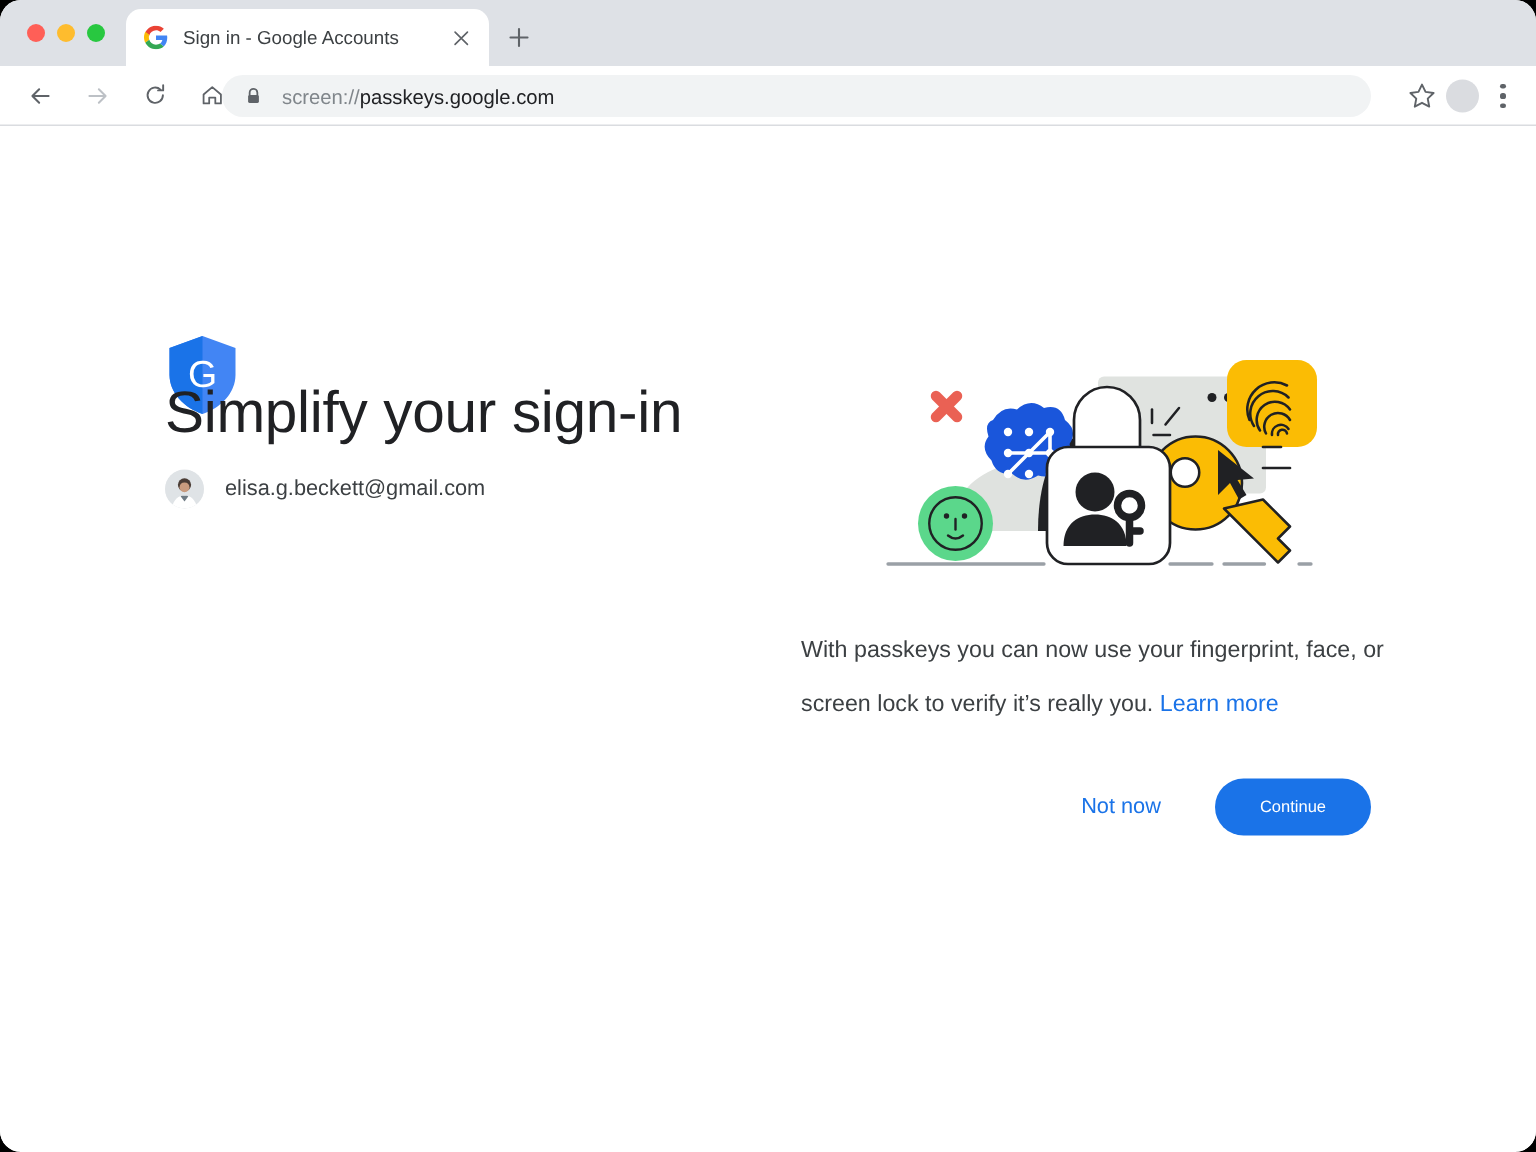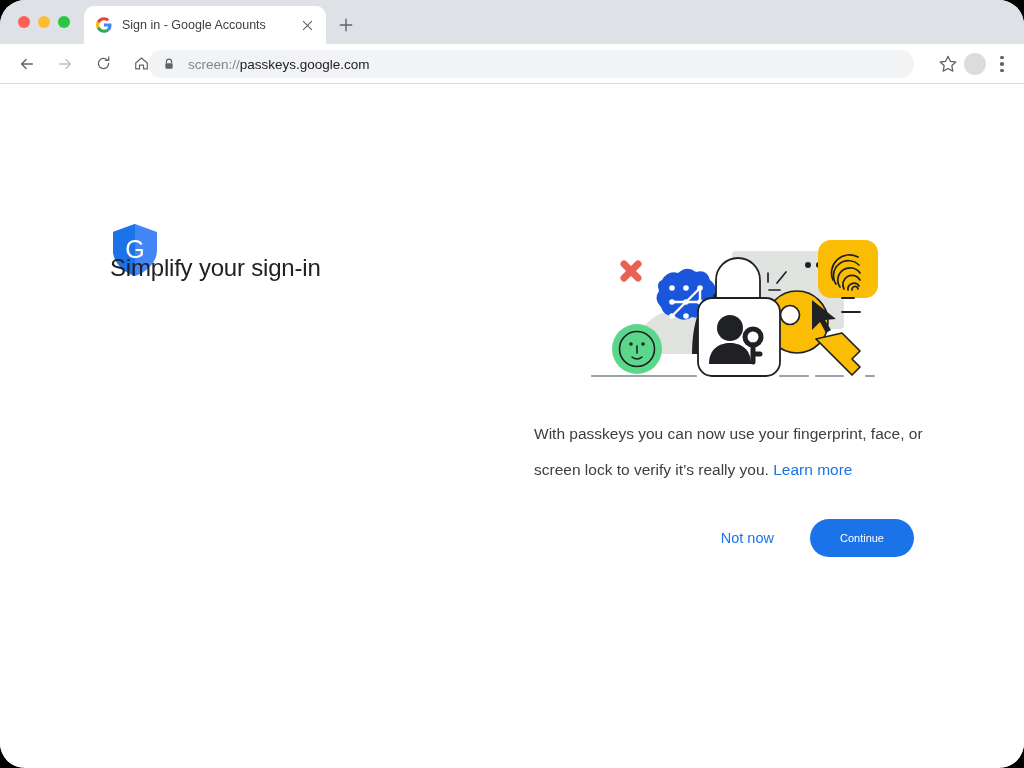--- a/index.html
+++ b/index.html
@@ -6,21 +6,21 @@
   html, body {
     width: 1024px; height: 768px;
     background: #000;
     font-family: "Liberation Sans", sans-serif;
     overflow: hidden;
   }
   #window {
     position: absolute; left: 0; top: 0;
     width: 1024px; height: 768px;
     background: #fff;
-    border-radius: 25px;
+    border-radius: 14px;
     overflow: hidden;
   }
 
   
   #tabstrip {
     position: relative;
     height: 44px;
     background: #dee1e6;
   }
   #traffic {
@@ -121,21 +121,21 @@
   #page {
     position: relative;
     height: calc(768px - 44px - 41px);
     background: #fff;
   }
 
   #shield { position: absolute; left: 110px; top: 139px; width: 50px; height: 54px; }
 
   #headline {
     position: absolute; left: 110px; top: 170px;
-    font-size: 24px;
+    font-size: 39px;
     font-weight: 400;
     color: #202124;
     letter-spacing: -0.2px;
     white-space: nowrap;
   }
 
   #account {
     position: absolute; left: 110px; top: 229px;
     display: flex; align-items: center;
   }
@@ -281,20 +281,32 @@
     <div id="shield">
       <svg viewBox="0 0 50 54" width="50" height="54">
         <path d="M25 1 L47 9 V27 C47 39 37 49 25 53 C13 49 3 39 3 27 V9 Z" fill="#4285f4"></path>
         <path d="M25 1 L3 9 V27 C3 39 13 49 25 53 Z" fill="#1a73e8"></path>
         <text x="25" y="35" font-family="Liberation Sans, sans-serif" font-size="25" font-weight="400" fill="#ffffff" text-anchor="middle">G</text>
       </svg>
     </div>
 
     <div id="headline">Simplify your sign-in</div>
 
+    <div id="account">
+      <span class="avatar">
+        <svg viewBox="0 0 26 26" width="26" height="26">
+          <circle cx="13" cy="13" r="13" fill="#dfe3e6"></circle>
+          <circle cx="13" cy="10.2" r="4.4" fill="#4a3c35"></circle>
+          <path d="M13 8.6 a3.4 3.4 0 0 1 3.3 3.2 a3.3 3.3 0 0 1 -6.6 0 A3.4 3.4 0 0 1 13 8.6 Z" fill="#c99b7e"></path>
+          <path d="M4.6 26 C5.4 20.4 8.8 17.4 13 17.4 C17.2 17.4 20.6 20.4 21.4 26 Z" fill="#ffffff"></path>
+          <path d="M10.4 17.8 L13 21.4 L15.6 17.8 C14.8 17.5 11.2 17.5 10.4 17.8 Z" fill="#6f7b84"></path>
+        </svg>
+      </span>
+      <span class="email">elisa.g.beckett@gmail.com</span>
+    </div>
 
     <div id="rightcol">
 
       <svg id="illustration" viewBox="0 0 298 150">
 
         <rect x="142" y="15" width="112" height="78" rx="4" fill="#e0e3e0"></rect>
         <circle cx="218" cy="29" r="3" fill="#202124"></circle>
         <circle cx="229" cy="29" r="3" fill="#202124"></circle>
 
         <path d="M40 118 C48 86 70 72 100 72 L122 72 L122 118 Z" fill="#dfe2df"></path>

